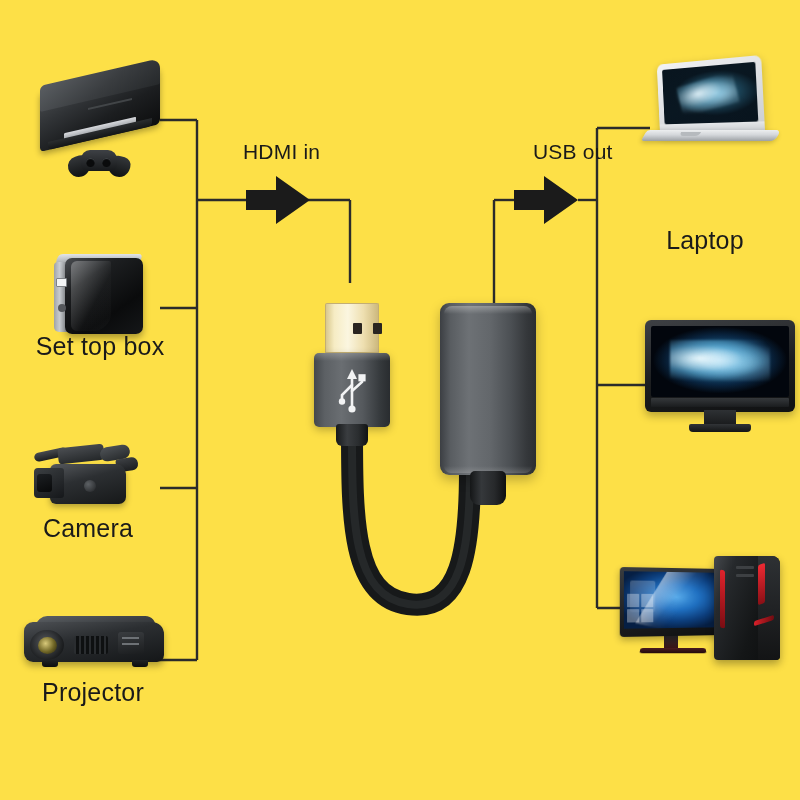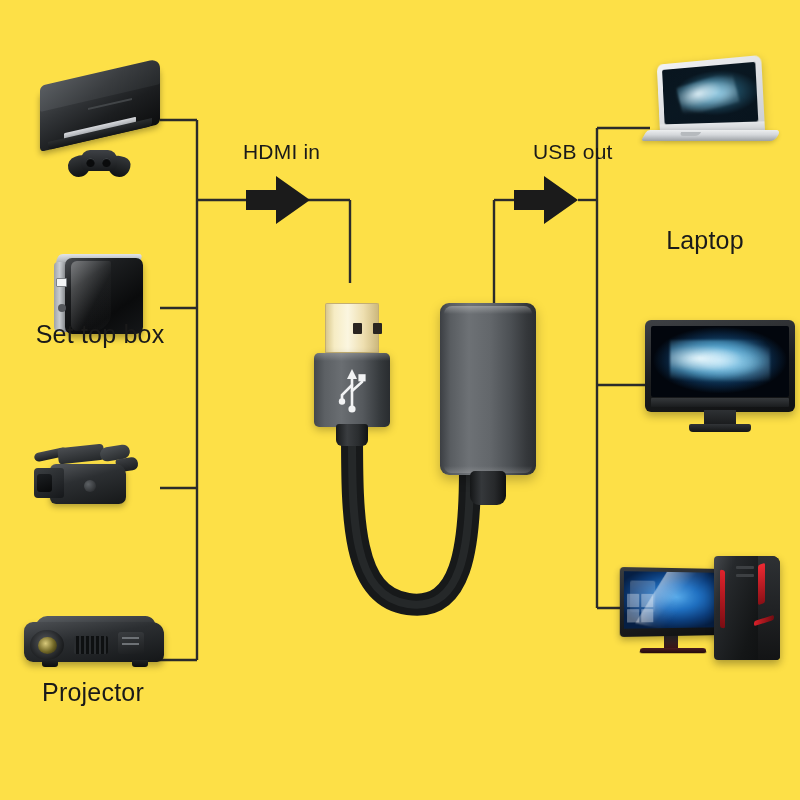--- a/index.html
+++ b/index.html
@@ -466,33 +466,34 @@
   <div class="node" style="left:45px; top:252px; width:112px; height:96px;">
     <div class="stb">
       <div class="stb-top"></div>
       <div class="stb-side"></div>
       <div class="stb-face"></div>
       <div class="stb-gloss"></div>
       <div class="stb-port"></div>
       <div class="stb-knob"></div>
     </div>
   </div>
-  <div class="lbl dev-label" style="left:0; top:320px; width:200px;">Set top box</div>
+  <div class="lbl dev-label" style="left:0; top:332px; width:200px;">Set top box</div>
 
   <div class="node" style="left:24px; top:440px; width:130px; height:80px;">
     <div class="cam">
       <div class="cam-mic"></div>
       <div class="cam-hood"></div>
       <div class="cam-grip"></div>
       <div class="cam-vf"></div>
       <div class="cam-body"></div>
       <div class="cam-lens"></div>
       <div class="cam-dial"></div>
     </div>
   </div>
+  <div class="lbl dev-label" style="left:0; top:514px; width:176px;">Camera</div>
 
   <div class="node" style="left:20px; top:608px; width:150px; height:70px;">
     <div class="prj">
       <div class="prj-top"></div>
       <div class="prj-body"></div>
       <div class="prj-vent"></div>
       <div class="prj-panel"></div>
       <div class="prj-lens-o">
           <div class="prj-lens-i"></div>
         </div>

